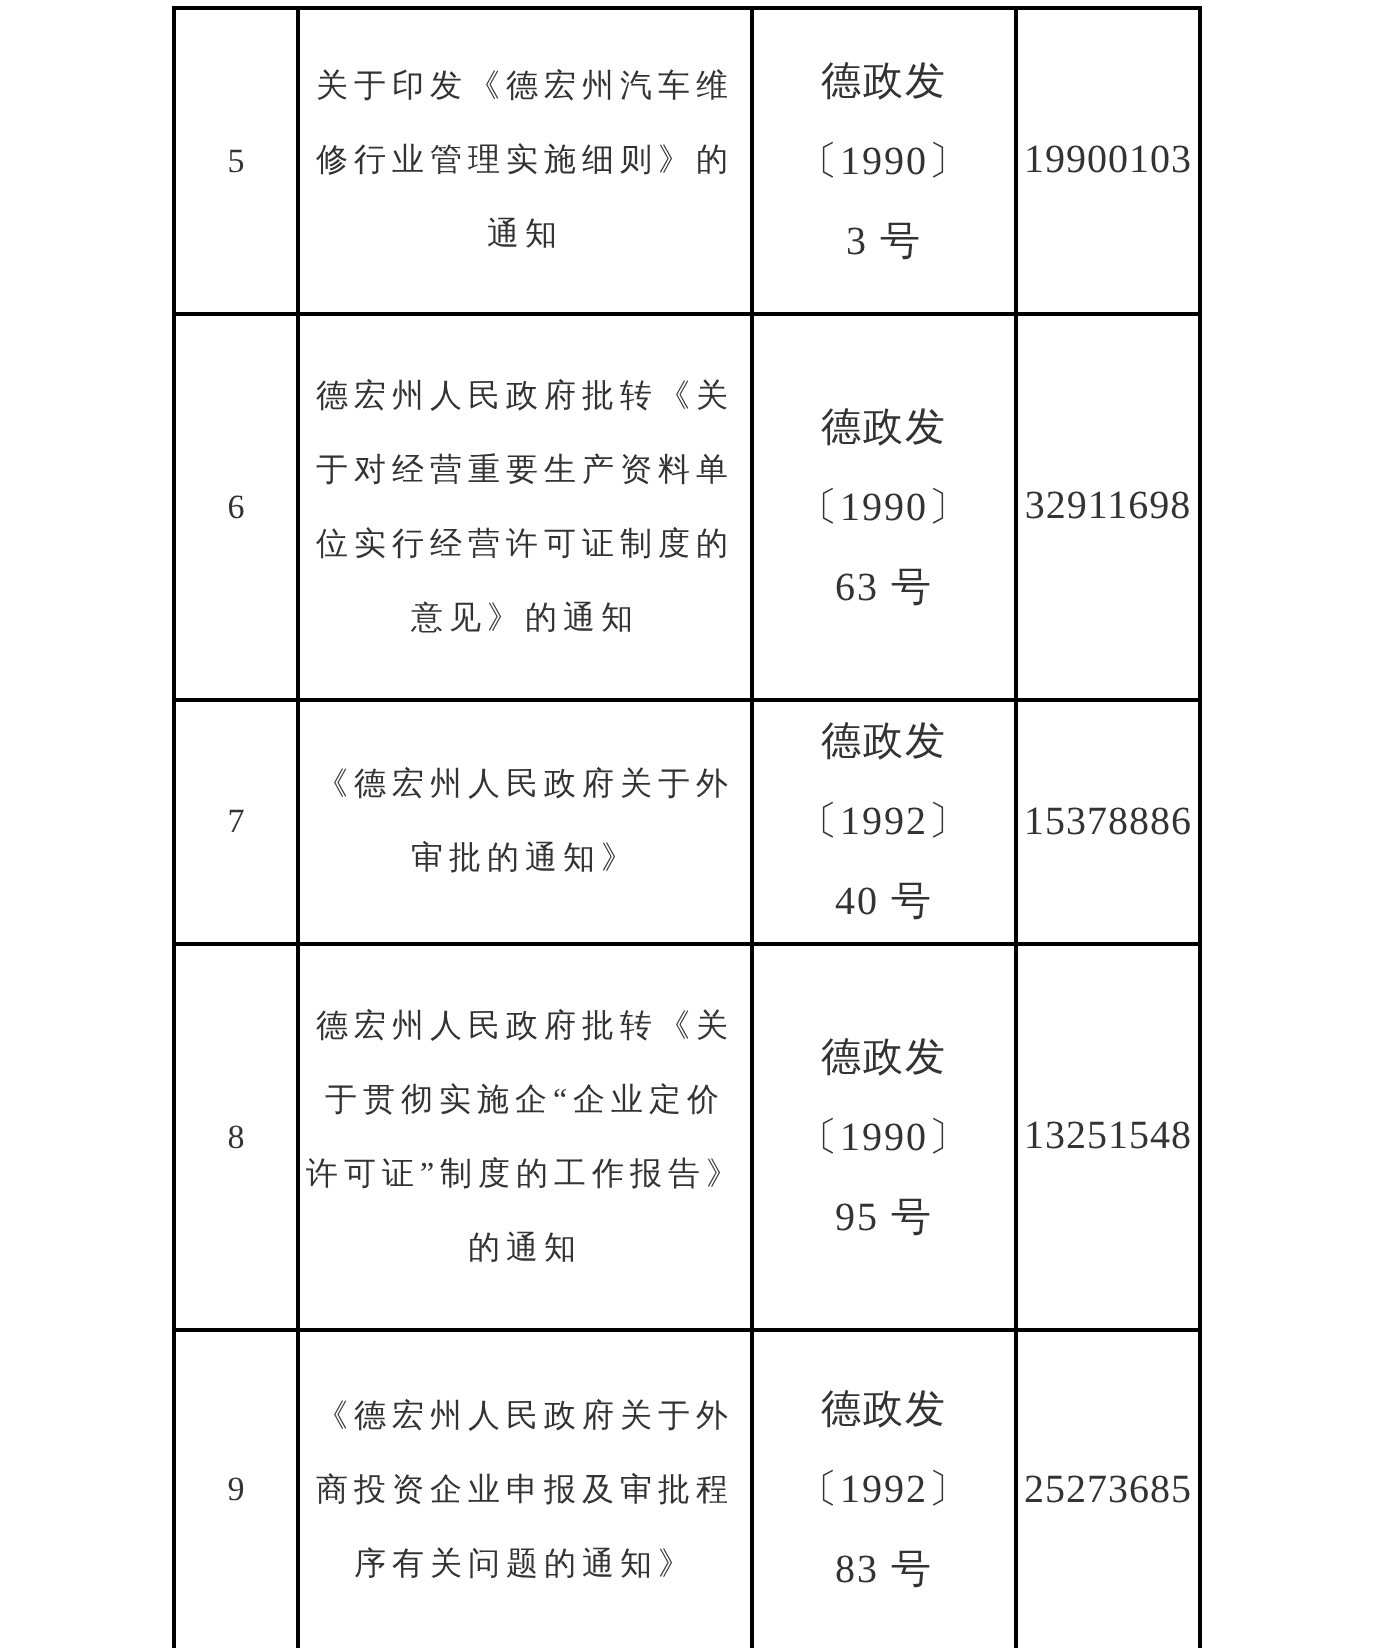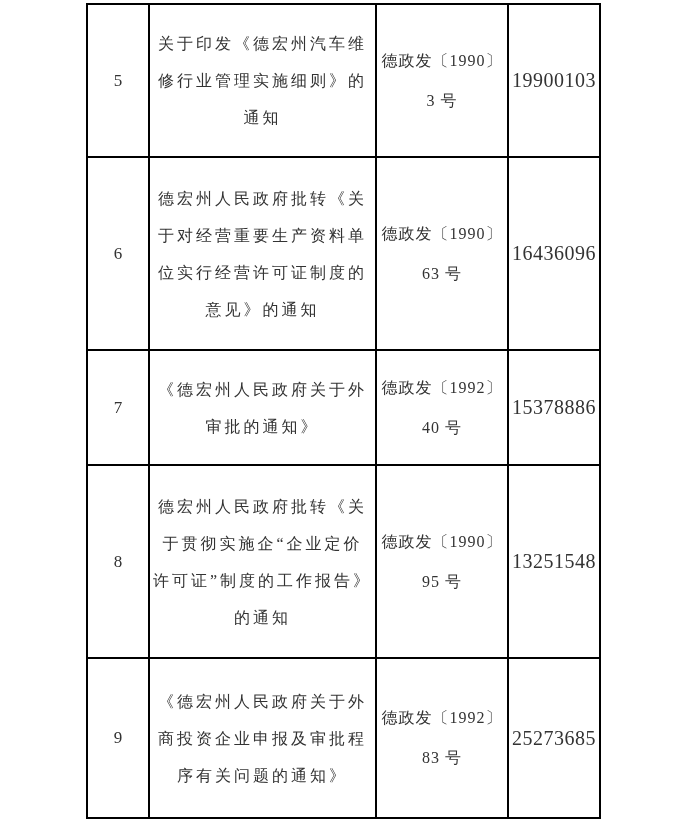--- a/index.html
+++ b/index.html
@@ -40,21 +40,21 @@
     font-family: "Liberation Serif", "DejaVu Serif", serif;
   }
   .cell-title {
     font-size: 16px;
     line-height: 37px;
     letter-spacing: 3px;
     white-space: pre-line;
     font-family: "Liberation Serif", "DejaVu Serif", serif;
   }
   .cell-doc {
-    font-size: 16px;
+    font-size: 20px;
     line-height: 40px;
     letter-spacing: 1px;
     white-space: pre-line;
     font-family: "Liberation Serif", "DejaVu Serif", serif;
   }
   .cell-date {
     font-size: 20px;
     letter-spacing: 0.5px;
     font-family: "Liberation Serif", "DejaVu Serif", serif;
   }
@@ -80,21 +80,21 @@
       <td class="cell-date">19900103</td>
     </tr>
     <tr class="row-6">
       <td class="cell-index">6</td>
       <td class="cell-title">德宏州人民政府批转《关
 于对经营重要生产资料单
 位实行经营许可证制度的
 意见》的通知</td>
       <td class="cell-doc">德政发〔1990〕
 63 号</td>
-      <td class="cell-date">16436096</td>
+      <td class="cell-date">32911698</td>
     </tr>
     <tr class="row-7">
       <td class="cell-index">7</td>
       <td class="cell-title">《德宏州人民政府关于外
 审批的通知》</td>
       <td class="cell-doc">德政发〔1992〕
 40 号</td>
       <td class="cell-date">15378886</td>
     </tr>
     <tr class="row-8">

